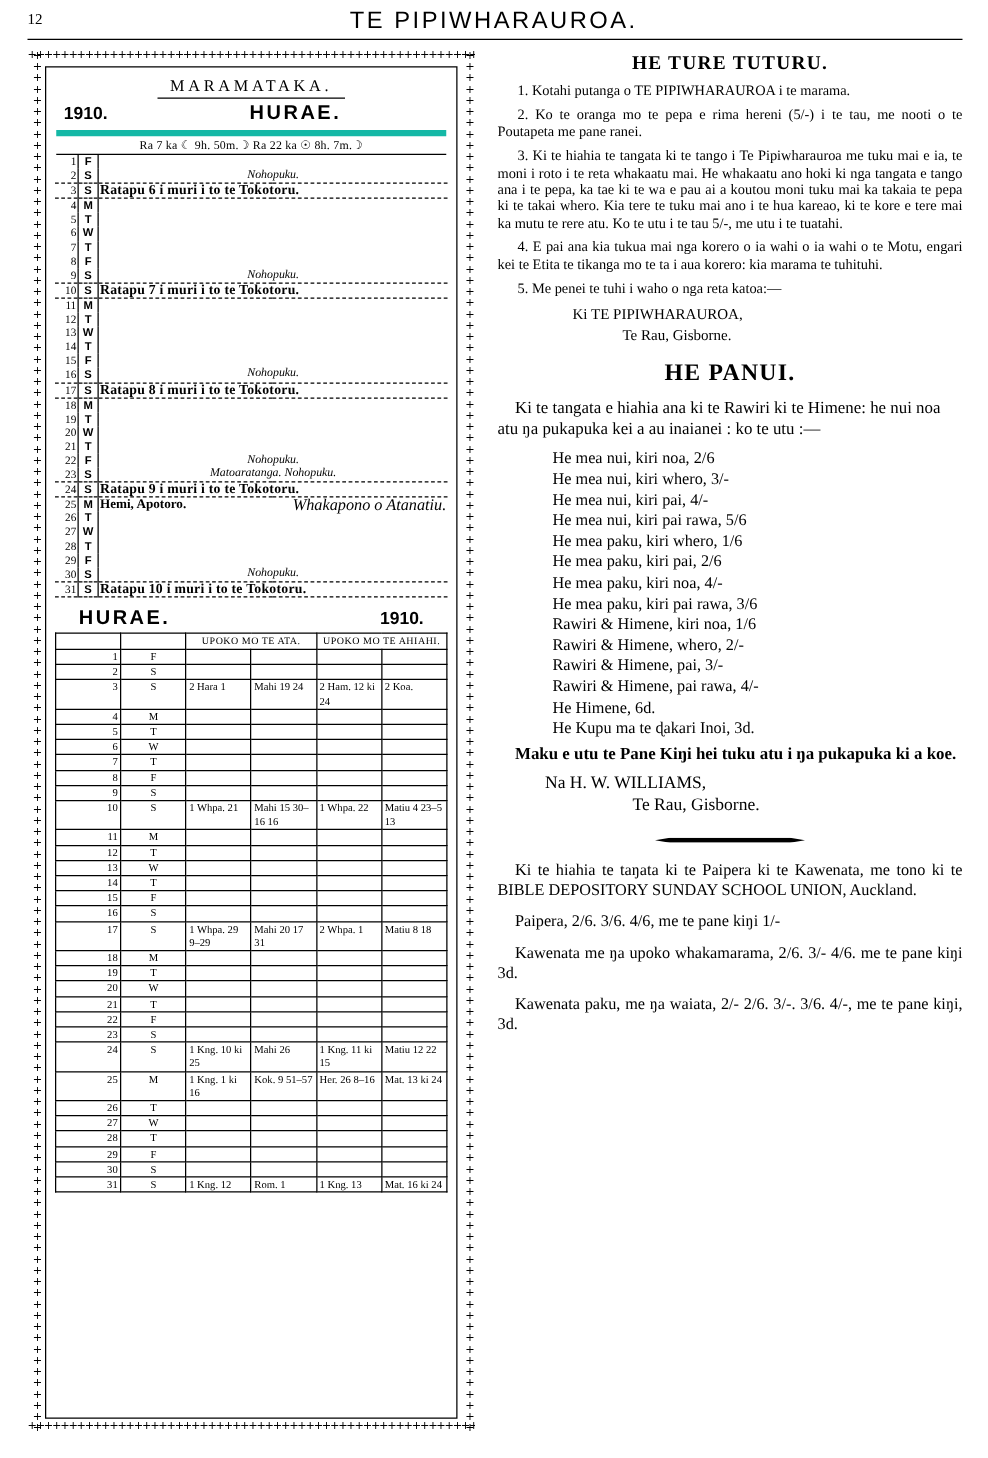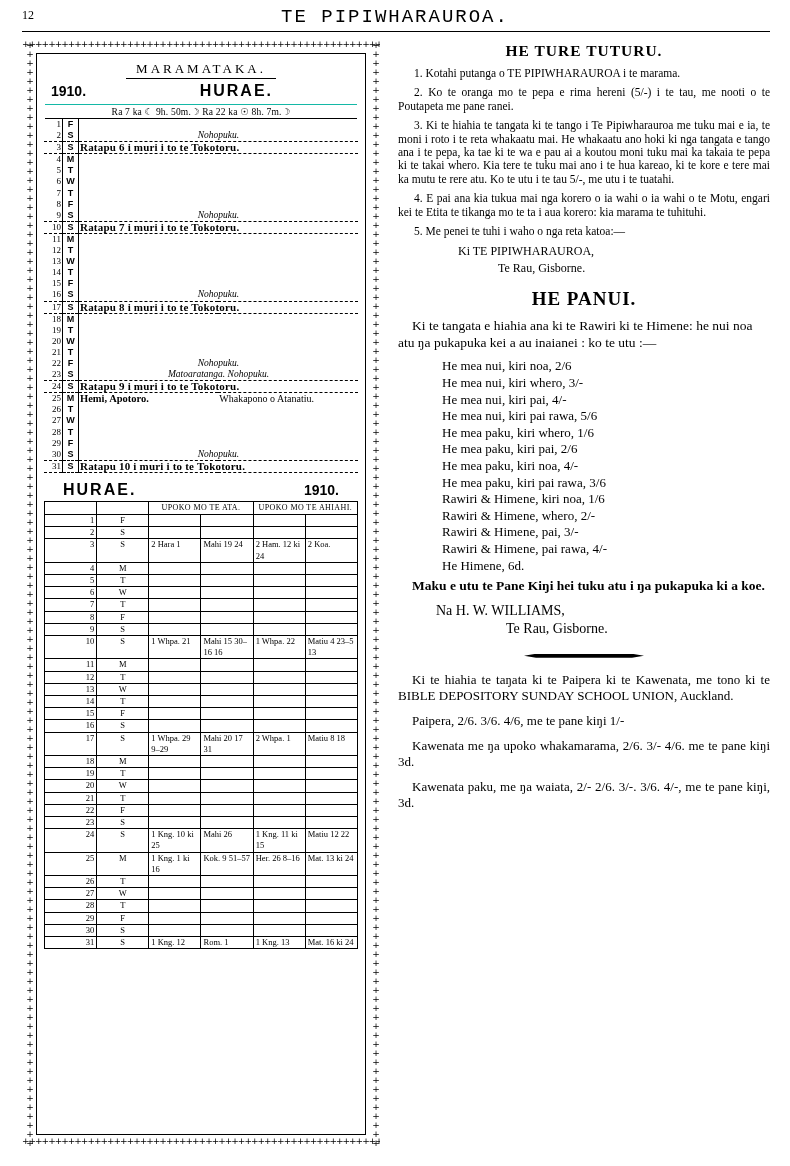--- a/index.html
+++ b/index.html
@@ -32,21 +32,21 @@
     left: 22px; top: 2px;
     font-size: 12px;
     font-family: "Liberation Serif", serif;
   }
   .masthead-title {
     position: absolute;
     left: 0; top: 0; width: 790px;
     text-align: center;
     font-size: 19px;
     letter-spacing: 2px;
-    font-family: Liberation Mono, monospace;
+    font-family: Liberation Sans, sans-serif;
   }
   .masthead-rule {
     position: absolute;
     left: 22px; top: 25px;
     width: 748px;
     border-top: 1.5px solid #000;
   }
 
   
   .left-col {
@@ -124,21 +124,21 @@
     font-size: 14px; font-weight: bold;
     font-family: "Liberation Sans", sans-serif;
   }
   .yearline .m {
     font-size: 16px; font-weight: bold; letter-spacing: 2px;
     margin-right: 70px;
     font-family: "Liberation Sans", sans-serif;
   }
   .moon-row {
     margin: 4px 8px 0 8px;
-    border-top: 1px solid #14b8a6;
+    border-top: 5px solid #14b8a6;
     border-bottom: 1px solid #000;
     font-size: 9.5px;
     text-align: center;
     padding: 1px 0;
     letter-spacing: 0.2px;
   }
 
   
   table.cal {
     border-collapse: collapse;
@@ -185,22 +185,23 @@
     padding-left: 6px;
     font-family: "Liberation Serif", serif;
     letter-spacing: 0.2px;
   }
   td.saint {
     font-weight: bold;
     font-size: 10.5px;
     padding-left: 6px;
   }
   td.saint-note {
-    font-size: 10px;
-    text-align: left;
+    font-style: italic;
+    font-size: 13px;
+    text-align: right;
   }
 
   
   .lect-head {
     display: flex;
     justify-content: space-between;
     align-items: baseline;
     padding: 8px 26px 2px 26px;
   }
   .lect-head .m {
@@ -800,20 +801,21 @@
         <li>He mea nui, kiri pai rawa, 5/6</li>
         <li>He mea paku, kiri whero, 1/6</li>
         <li>He mea paku, kiri pai, 2/6</li>
         <li>He mea paku, kiri noa, 4/-</li>
         <li>He mea paku, kiri pai rawa, 3/6</li>
         <li>Rawiri &amp; Himene, kiri noa, 1/6</li>
         <li>Rawiri &amp; Himene, whero, 2/-</li>
         <li>Rawiri &amp; Himene, pai, 3/-</li>
         <li>Rawiri &amp; Himene, pai rawa, 4/-</li>
         <li>He Himene, 6d.</li>
+        <li>He Kupu ma te ɖakari Inoi, 3d.</li>
       </ul>
     <div class="maku">Maku e utu te Pane Kiŋi hei tuku atu i ŋa pukapuka ki a koe.</div>
     <div class="sig1">Na H. W. WILLIAMS,</div>
     <div class="sig2">Te Rau, Gisborne.</div>
 
     <div class="divider-orn"><span></span></div>
 
     <div class="bd-p">Ki te hiahia te taŋata ki te Paipera ki te Kawenata, me tono ki te BIBLE DEPOSITORY SUNDAY SCHOOL UNION, Auckland.</div>
     <div id="dep-list">
         <p class="bd-p">Paipera, 2/6.  3/6.  4/6, me te pane kiŋi 1/-</p>

